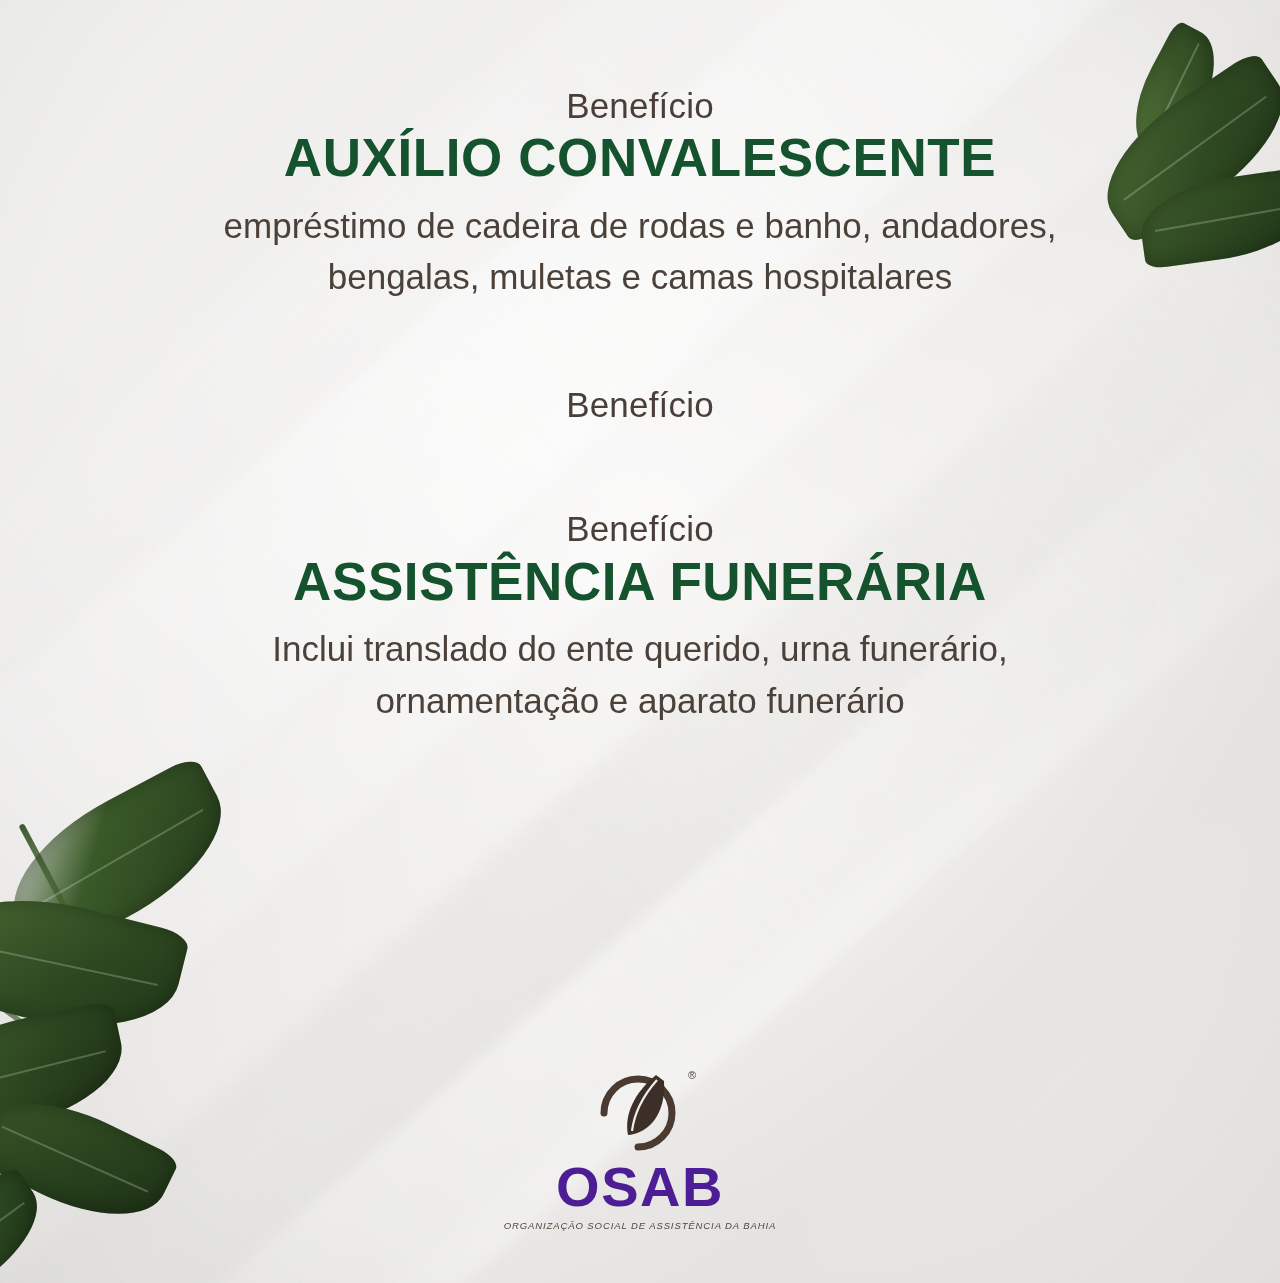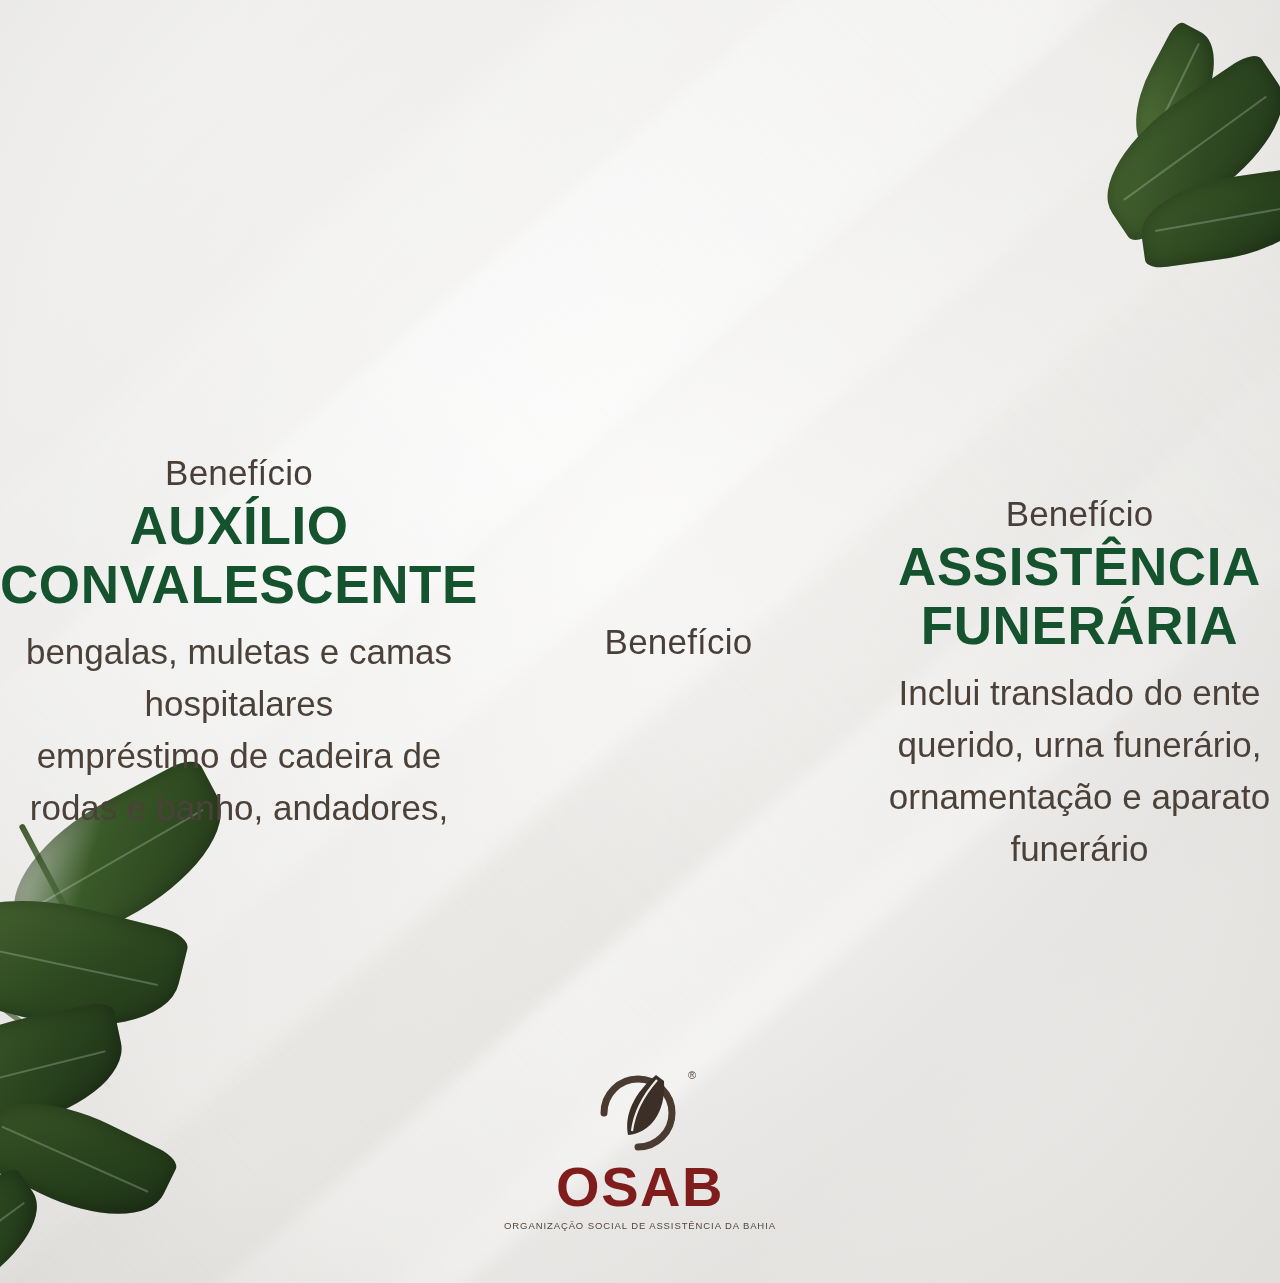--- a/index.html
+++ b/index.html
@@ -70,21 +70,21 @@
     background: radial-gradient(ellipse at 50% 45%, rgba(255,255,255,.35) 0%, rgba(200,198,194,.16) 72%, rgba(170,168,164,.26) 100%);
     pointer-events: none;
   }
 
   
   .content {
     position: absolute;
     inset: 0;
     z-index: 5;
     display: flex;
-    flex-direction: row;
+    flex-direction: column;
     align-items: center;
     padding-top: 86px;
     box-sizing: border-box;
   }
   .benefit-block {
     width: 1180px;
     text-align: center;
     margin-bottom: 82px;
   }
   .benefit-block:last-of-type { margin-bottom: 0; }
@@ -137,29 +137,30 @@
     position: absolute;
     right: -10px;
     top: 6px;
     font-size: 11px;
     color: #4a3a30;
   }
   .logo-name {
     font-size: 56px;
     font-weight: bold;
     letter-spacing: 1.5px;
-    color: #7f1d1d;
+    color: #4c1d95;
     line-height: 1;
   }
   .logo-tag {
     font-size: 9.5px;
     letter-spacing: .9px;
     color: #54463c;
     margin-top: 5px;
     text-transform: uppercase;
+    font-style: italic;
   }
 
   
   .leaf-cluster { position: absolute; z-index: 3; pointer-events: none; }
   .leaf {
     position: absolute;
     border-radius: 58% 12% 58% 12%;
     box-shadow: inset 0 0 18px rgba(0,0,0,.28);
   }
   .leaf::after {
@@ -268,22 +269,22 @@
     <div class="leaf l3"></div>
     <div class="leaf l4"></div>
     <div class="leaf l5"></div>
   </div>
 
   <div class="content">
 
     <div class="benefit-block">
       <p class="eyebrow">Benefício</p>
       <h2 class="benefit-title">AUXÍLIO CONVALESCENTE</h2>
+      <p class="benefit-desc">empréstimo de cadeira de rodas e banho, andadores,</p>
       <p class="benefit-desc">bengalas, muletas e camas hospitalares</p>
-      <p class="benefit-desc">empréstimo de cadeira de rodas e banho, andadores,</p>
     </div>
 
     <div class="benefit-block">
       <p class="eyebrow">Benefício</p>
     </div>
 
     <div class="benefit-block">
       <p class="eyebrow">Benefício</p>
       <h2 class="benefit-title">ASSISTÊNCIA FUNERÁRIA</h2>
       <p class="benefit-desc">Inclui translado do ente querido, urna funerário,</p>

